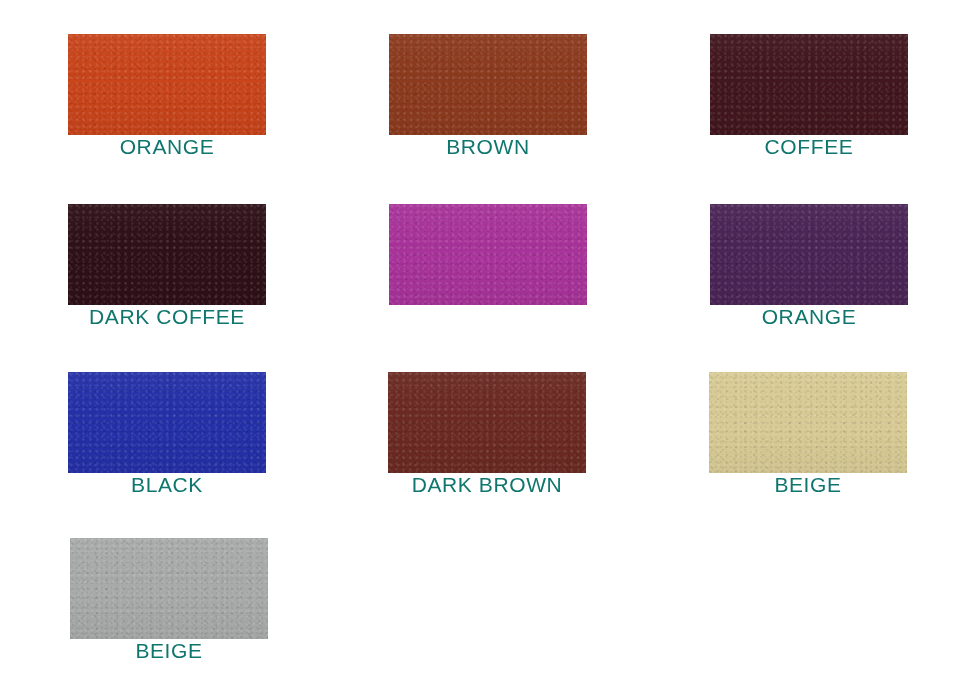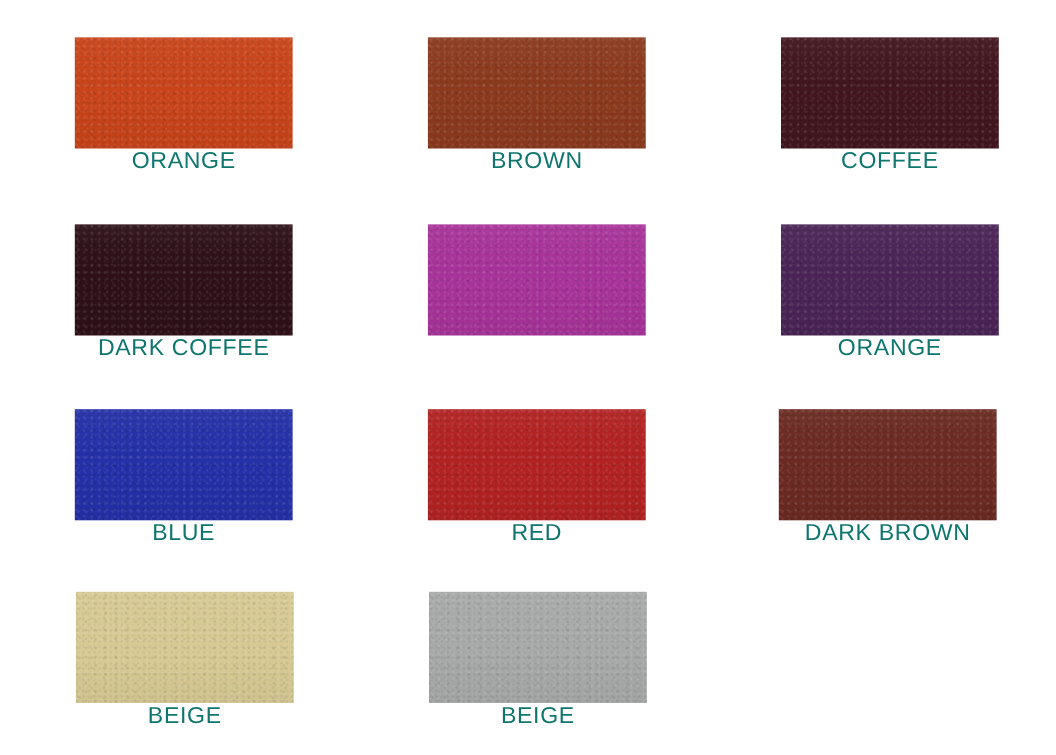--- a/index.html
+++ b/index.html
@@ -133,28 +133,21 @@
         <div class="grain"></div>
         <div class="sheen"></div>
       </div>
       <div class="swatch-label">ORANGE</div>
     </div>
     <div class="swatch-cell col-0">
       <div class="swatch-chip" title="BLUE" style="background-color: rgb(36, 48, 168);">
         <div class="grain"></div>
         <div class="sheen"></div>
       </div>
-      <div class="swatch-label">BLUE</div>
-    </div>
-    <div class="swatch-cell col-1">
-      <div class="swatch-chip" title="RED" style="background-color: rgb(179, 34, 34);">
-        <div class="grain"></div>
-        <div class="sheen"></div>
-      </div>
-      <div class="swatch-label">RED</div>
+      <div class="swatch-label">BLACK</div>
     </div>
     <div class="swatch-cell col-0">
       <div class="swatch-chip" title="DARK BROWN" style="background-color: rgb(107, 42, 34);">
         <div class="grain"></div>
         <div class="sheen"></div>
       </div>
       <div class="swatch-label">DARK BROWN</div>
     </div>
     <div class="swatch-cell col-1">
       <div class="swatch-chip" title="BEIGE" style="background-color: rgb(215, 202, 148);">

